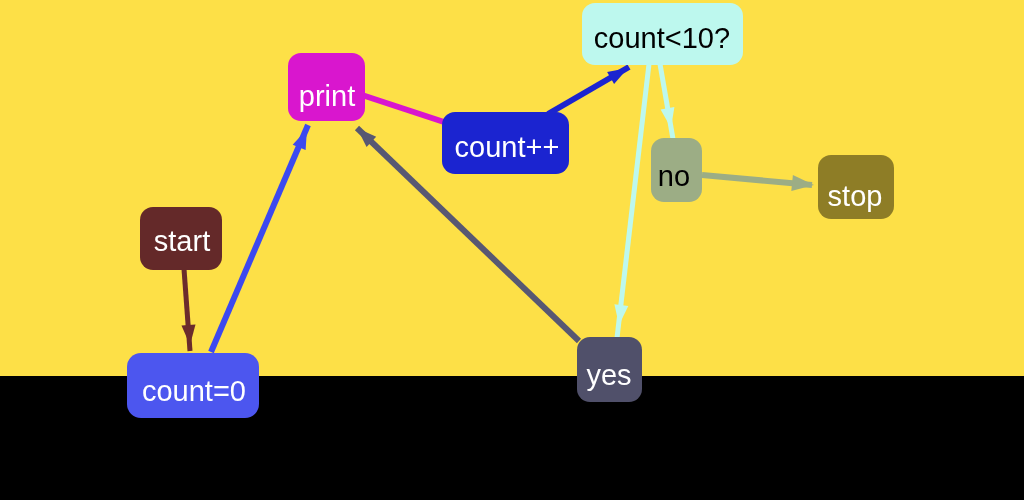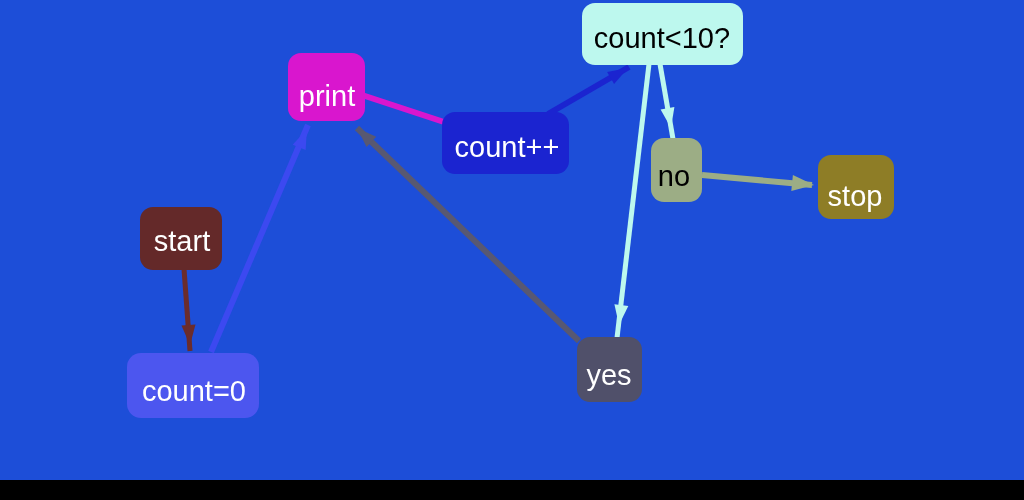--- a/index.html
+++ b/index.html
@@ -7,22 +7,22 @@
     padding: 0;
     background: #000000;
     width: 1024px;
     height: 500px;
     overflow: hidden;
     font-family: "Liberation Sans", sans-serif;
   }
   .stage {
     position: relative;
     width: 1024px;
-    height: 480px;
-    background: #1d4ed8;
+    height: 376px;
+    background: #fde047;
   }
   svg { display: block; }
   .edge-line {
     fill: none;
     stroke-linecap: butt;
   }
   .node-rect {
     stroke: none;
   }
   .node-label {

